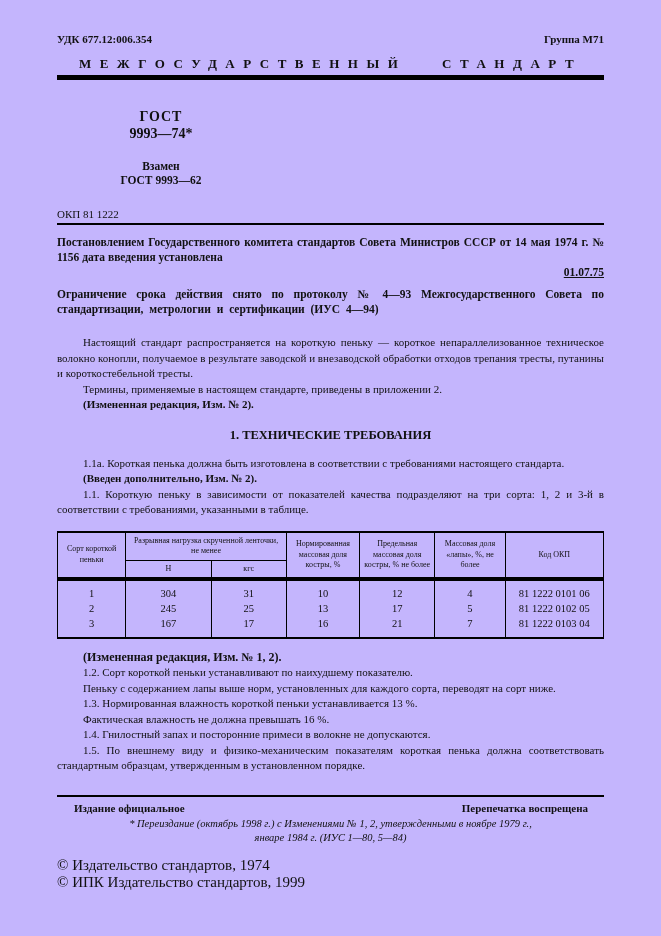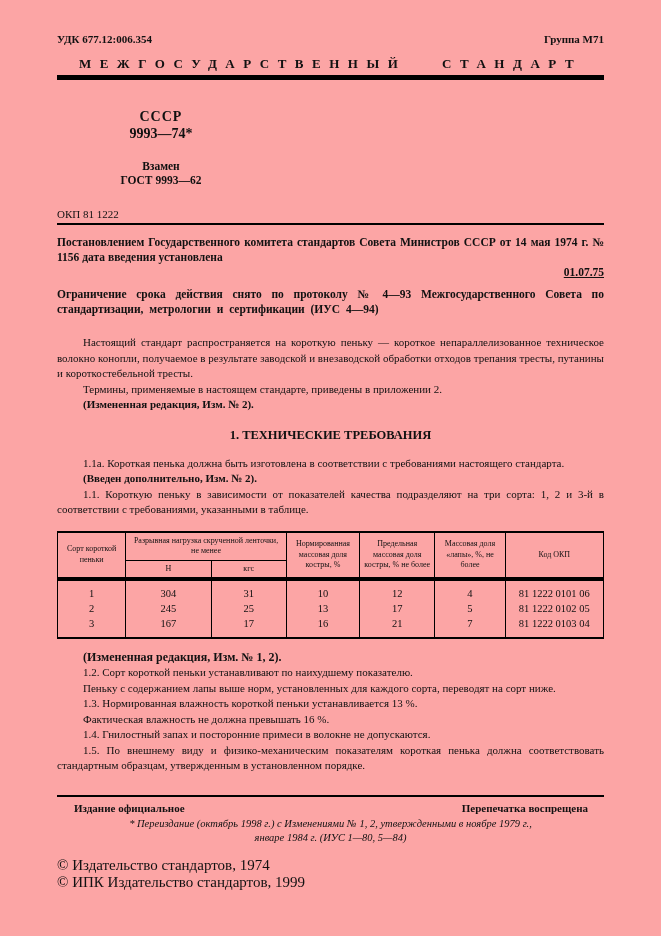--- a/index.html
+++ b/index.html
@@ -1,19 +1,19 @@
 <!DOCTYPE html>
 <html lang="ru"><head>
 <meta charset="utf-8">
 <style>
   * { margin: 0; padding: 0; box-sizing: border-box; }
   html, body { background: #e8e8e8; }
   body { font-family: "Liberation Serif", "DejaVu Serif", serif; color: #111; }
   .page {
-    width: 661px; height: 936px; background: #fca5a5;
+    width: 661px; height: 936px; background: #c4b5fd;
     margin: 0 auto; padding: 33px 57px 0 57px; overflow: hidden; position: relative;
   }
 
   
   .udk-row { display: flex; justify-content: space-between; font-size: 11px; font-weight: bold; }
 
   
   .std-kind {
     margin-top: 11px; text-align: center; font-weight: bold; font-size: 13px;
     letter-spacing: 8.5px; word-spacing: 24px; white-space: nowrap;
@@ -75,21 +75,21 @@
   <div class="udk-row">
     <span>УДК 677.12:006.354</span>
     <span>Группа М71</span>
   </div>
 
   <div class="std-kind">МЕЖГОСУДАРСТВЕННЫЙ СТАНДАРТ</div>
   <div class="thick-bar"></div>
 
   <div class="title-block">
     <div class="title-right">
-      <div class="gost-word">СССР</div>
+      <div class="gost-word">ГОСТ</div>
       <div class="gost-num">9993—74*</div>
       <div class="instead">
         <div>Взамен</div>
         <div>ГОСТ 9993—62</div>
       </div>
     </div>
   </div>
 
   <div class="okp-line">ОКП 81 1222</div>
   <div class="okp-rule"></div>

